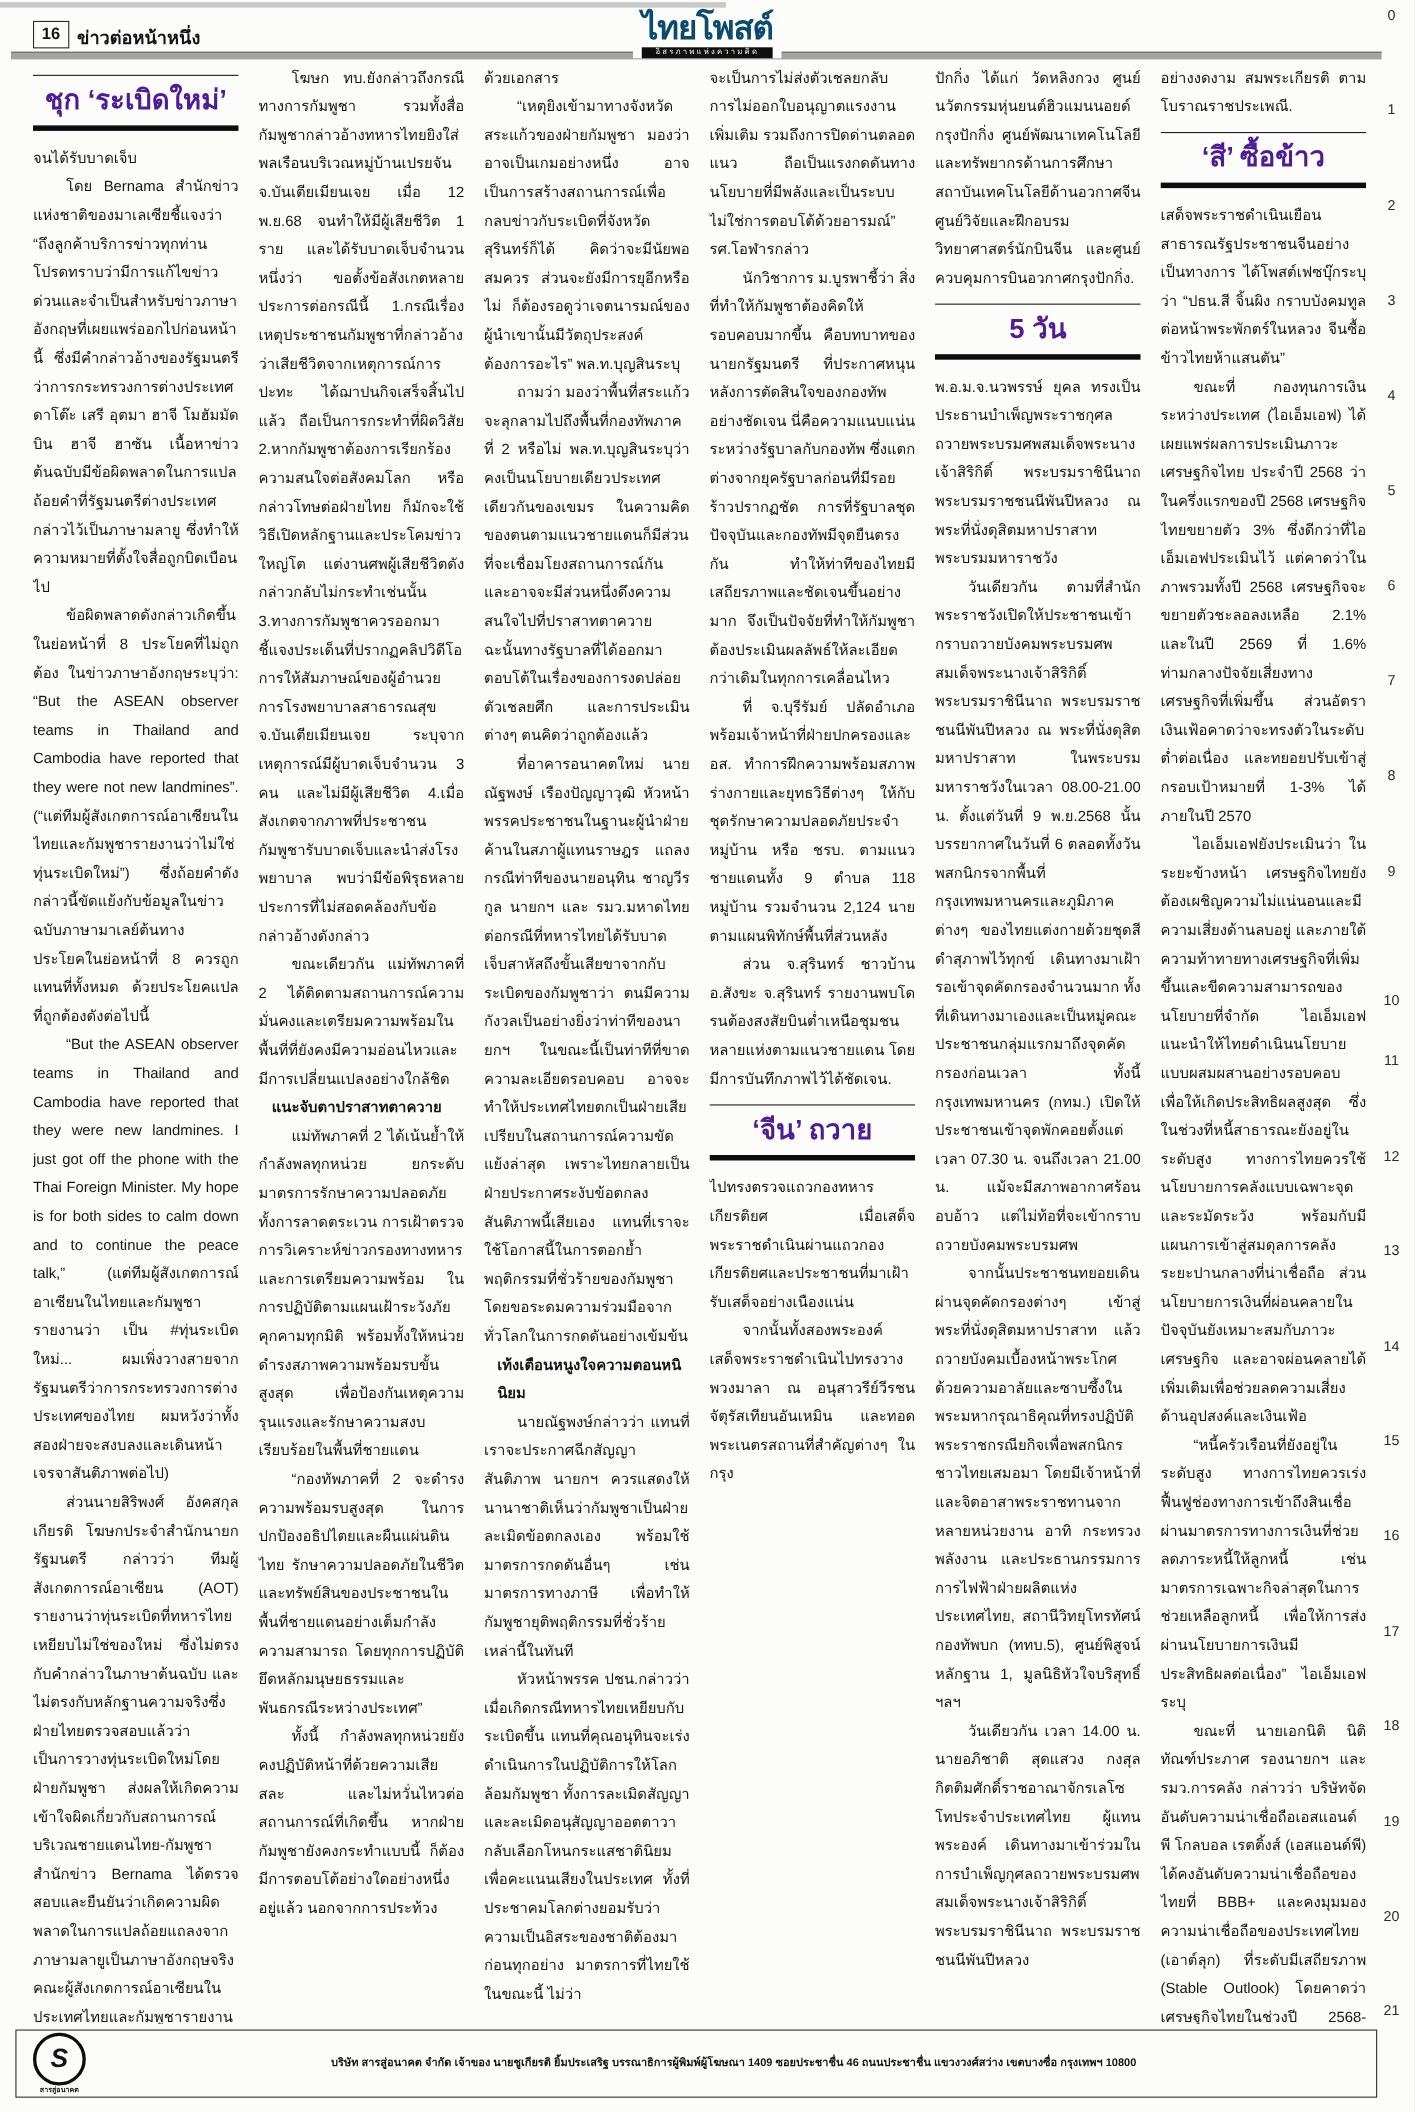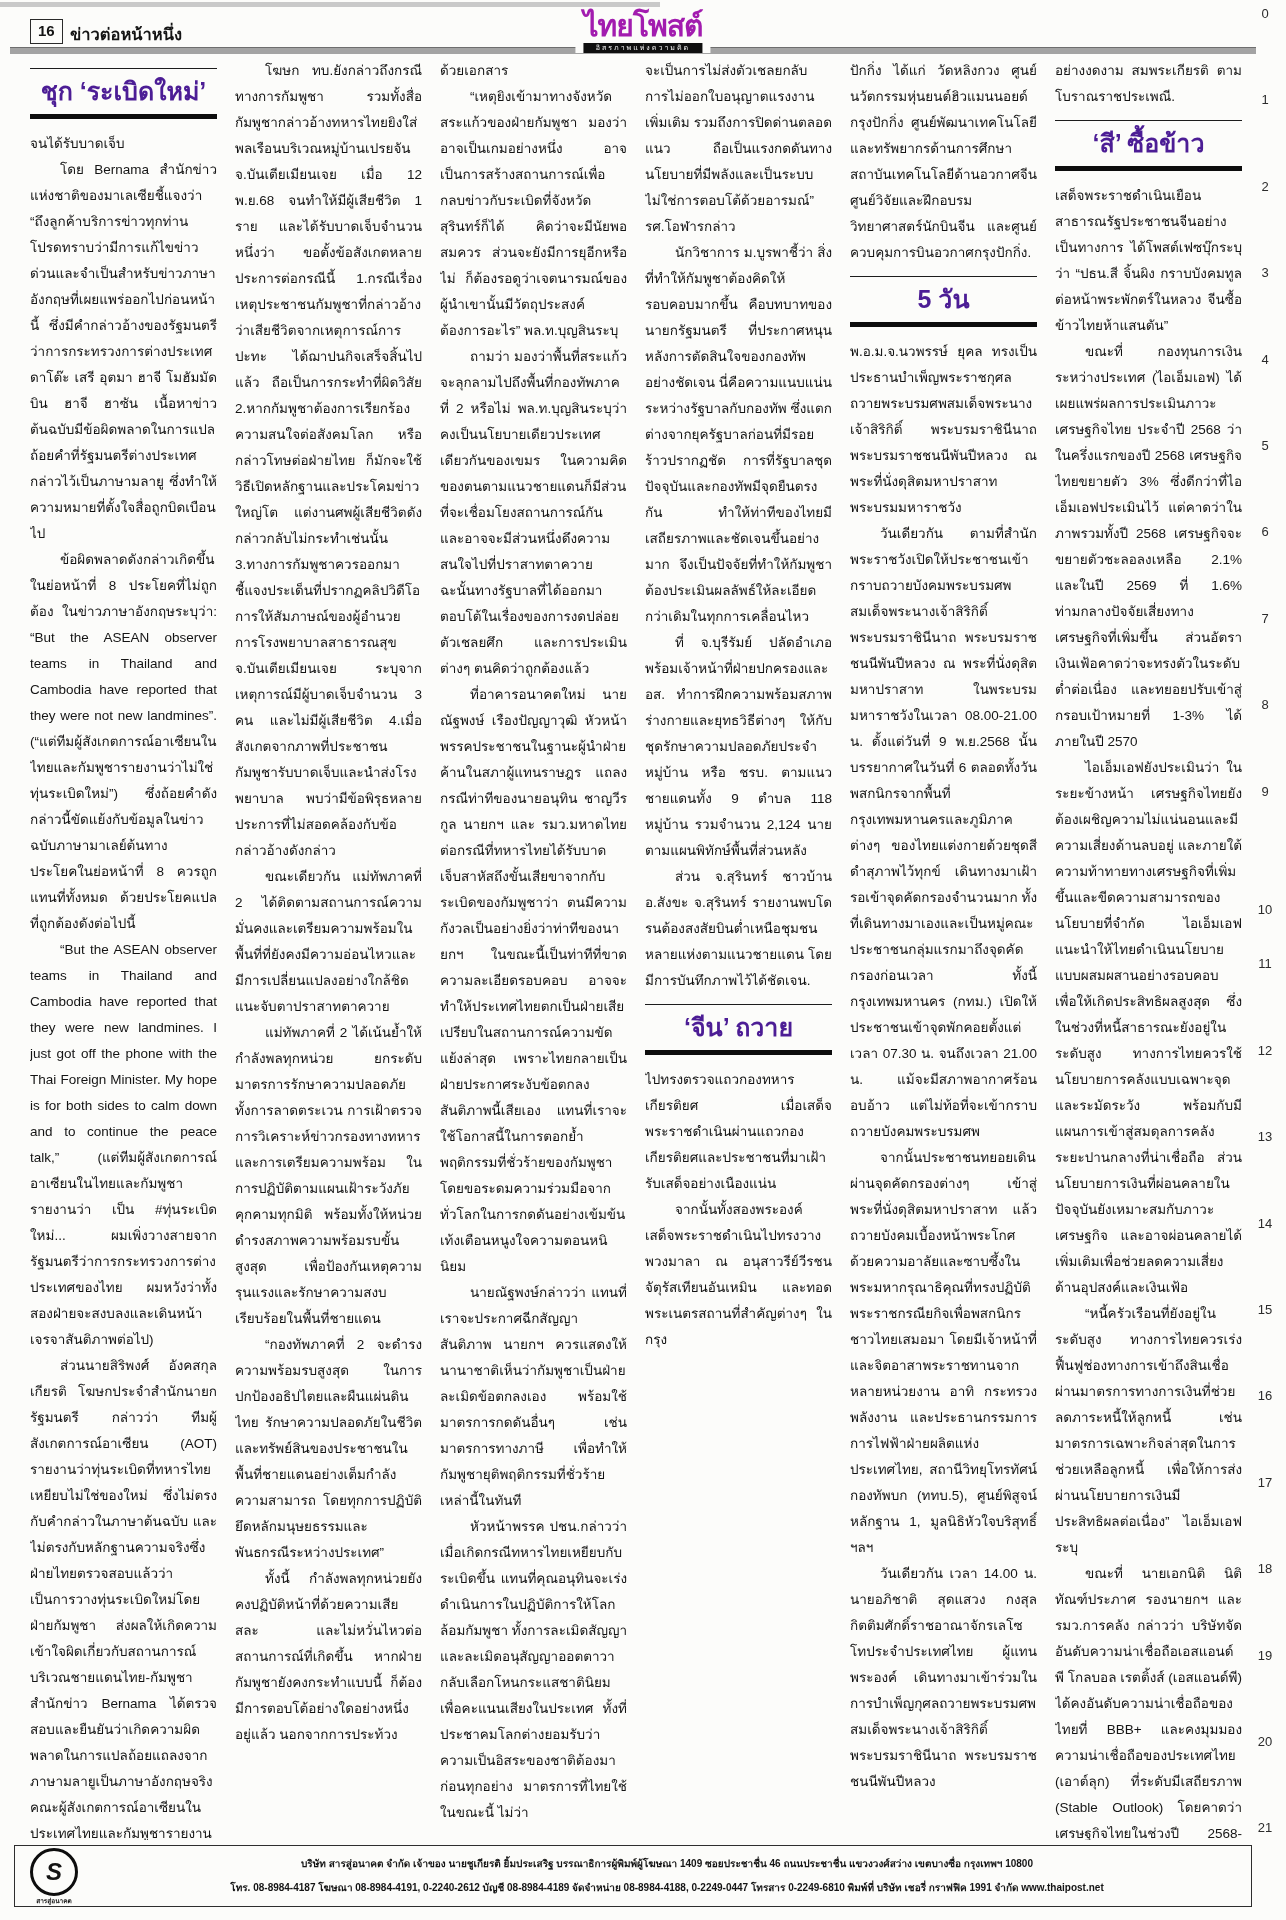--- a/index.html
+++ b/index.html
@@ -6,31 +6,31 @@
   #page{position:relative;width:1286px;height:1920px;background:#fcfcfa;margin:0 auto;
         font-family:"Liberation Sans","DejaVu Sans",sans-serif;color:#141414;overflow:hidden;}
   
   .top-shade{position:absolute;left:0;top:2px;width:660px;height:5px;background:#c9c9c9;}
   
   .pageno-box{position:absolute;left:30px;top:19px;border:1.6px solid #2a2a2a;
               padding:1px 7px 2px;font-size:15px;font-weight:bold;line-height:20px;}
   .section-title{position:absolute;left:70px;top:21px;font-size:16.5px;font-weight:bold;}
   .header-rule{position:absolute;left:10px;top:47px;width:1246px;height:6px;background:#a3a3a3;border-top:1px solid #6e6e6e;}
   .masthead{position:absolute;left:50%;top:10px;transform:translateX(-50%);text-align:center;z-index:3;background:#fcfcfa;padding:0 8px;}
-  .masthead-title{font-family:"DejaVu Sans",sans-serif;font-weight:bold;font-size:30px;line-height:32px;letter-spacing:-1px;color:#a21caf;}
+  .masthead-title{font-family:"DejaVu Sans",sans-serif;font-weight:bold;font-size:30px;line-height:32px;letter-spacing:-1px;color:#0c4a6e;}
   .masthead-bar{margin-top:1px;background:#0f0f0f;color:#fff;font-size:7px;line-height:10px;letter-spacing:2px;padding:0 4px;}
   
   .ruler-num{position:absolute;left:1252px;width:26px;text-align:center;font-size:13px;color:#2b2b2b;}
   
   .columns{position:absolute;left:30px;top:58px;width:1212px;height:1782px;display:flex;gap:18px;}
   .col{width:187px;min-width:187px;height:100%;overflow:hidden;font-size:13.5px;line-height:26px;
        text-align:justify;word-break:break-word;}
   .para{margin:0;text-indent:30px;}
   .cont{text-indent:0;}
-  .subhead{font-weight:normal;text-indent:0;}
+  .subhead{font-weight:bold;text-indent:0;margin-left:12px;}
   .headline{margin:10px 0 12px;}
   .hl-top{border-top:1.3px solid #1c1c1c;margin-bottom:4px;}
   .hl-text{text-align:center;font-weight:bold;font-size:25px;line-height:36px;color:#4c1d95;}
   .hl-bar{height:5px;background:#0d0d0d;margin-top:5px;}
   
   .footer-box{position:absolute;left:14px;top:1845px;width:1238px;height:62px;border:1.6px solid #2e2e2e;
               display:flex;align-items:center;box-sizing:border-box;background:#fcfcfa;}
   .footer-logo-wrap{width:78px;text-align:center;flex:none;}
   .footer-logo{width:42px;height:42px;border:3.5px solid #0d0d0d;border-radius:50%;margin:0 auto;
                display:flex;align-items:center;justify-content:center;font-weight:bold;font-style:italic;font-size:24px;line-height:1;}
@@ -146,16 +146,15 @@
       </div>
     </div>
 
   <div class="footer-box">
     <div class="footer-logo-wrap">
       <div class="footer-logo">S</div>
       <div class="footer-logo-label">สารสู่อนาคต</div>
     </div>
     <div class="footer-text">
       <div>บริษัท สารสู่อนาคต จำกัด เจ้าของ นายชูเกียรติ ยิ้มประเสริฐ บรรณาธิการผู้พิมพ์ผู้โฆษณา 1409 ซอยประชาชื่น 46 ถนนประชาชื่น แขวงวงศ์สว่าง เขตบางซื่อ กรุงเทพฯ 10800</div>
-      <div>โทร. 08-8984-4187 โฆษณา 08-8984-4191, 0-2240-2612 บัญชี 08-8984-4189 จัดจำหน่าย 08-8984-4188, 0-2249-0447 โทรสาร 0-2249-6810 พิมพ์ที่ บริษัท เชอรี่ กราฟฟิค 1991 จำกัด www.thaipost.net</div>
     </div>
   </div>
 </div>
 
 </body></html>

